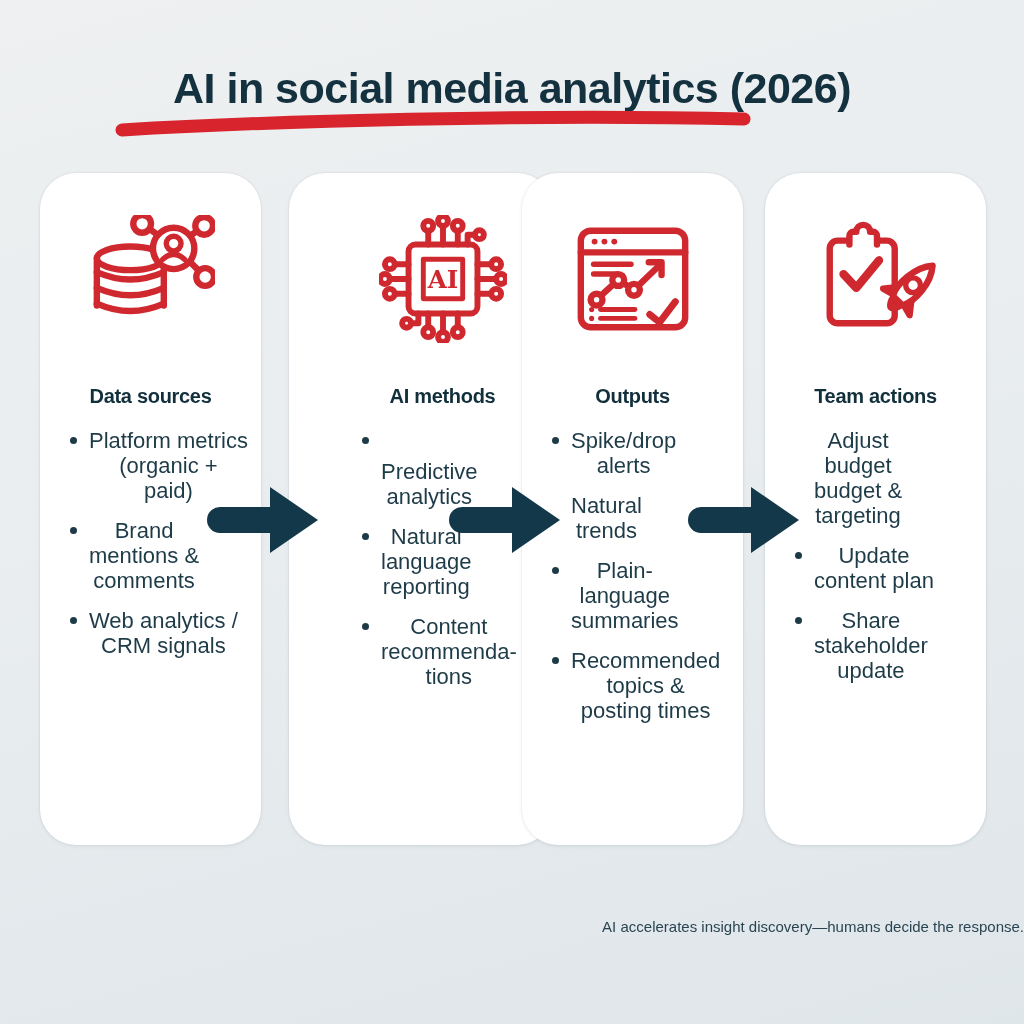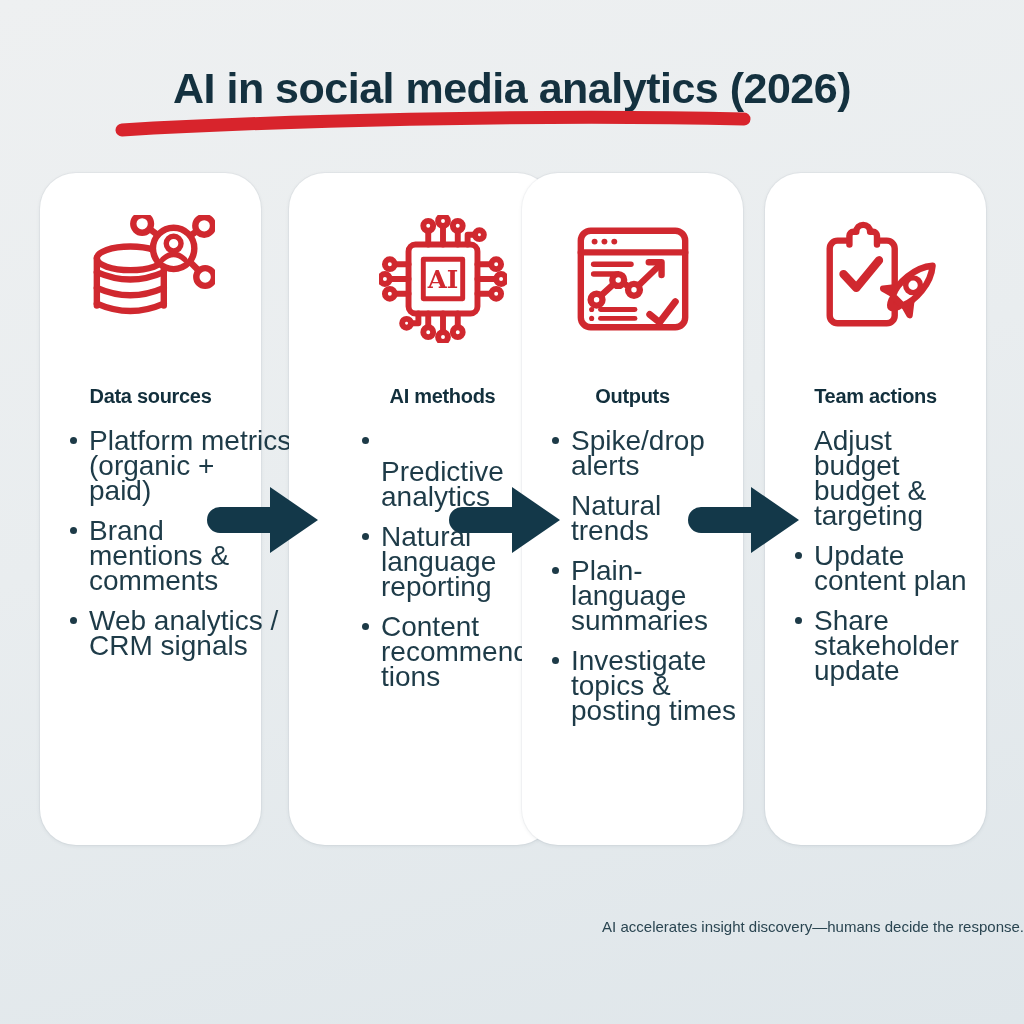--- a/index.html
+++ b/index.html
@@ -19,21 +19,21 @@
   }
   .icon-box{height:132px;margin-top:40px;display:flex;align-items:center;justify-content:center;}
   .card-heading{
     margin:40px 0 0 0;text-align:center;font-size:20px;font-weight:700;
     letter-spacing:-0.3px;color:#122F3C;
   }
   .list{margin-top:20px;padding-left:30px;padding-right:4px;}
   .item{display:flex;margin-bottom:15px;}
   .dot{flex:none;width:7px;height:7px;border-radius:50%;background:#1D3A47;margin-top:9px;margin-right:12px;}
   .dot.hidden{visibility:hidden;}
-  .lines{font-size:28px;line-height:25px;color:#1E3B48;white-space:nowrap;}
+  .lines{font-size:22px;line-height:25px;color:#1E3B48;white-space:nowrap;text-align:center;}
   .arrow{position:absolute;top:481px;width:116px;height:78px;z-index:5;}
   .footer{
     position:absolute;top:918px;left:0;width:100%;text-align:right;
     font-size:15px;color:#2A4551;
   }
 </style>
 </head>
 <body>
 
 <div class="stage">
@@ -203,21 +203,21 @@
             <span class="dot"></span>
             <div class="lines">
               <div>Plain-</div>
               <div>language</div>
               <div>summaries</div>
             </div>
           </div>
           <div class="item">
             <span class="dot"></span>
             <div class="lines">
-              <div>Investigate</div>
+              <div>Recommended</div>
               <div>topics &amp;</div>
               <div>posting times</div>
             </div>
           </div>
         </div>
       </div>
       <div class="card" style="left: 765px;">
         <div class="icon-box">
           <svg width="128" height="128" viewBox="0 0 130 130" fill="none" stroke="#D0282F" stroke-width="6.5" stroke-linecap="round" stroke-linejoin="round">
   <rect x="18" y="26" width="66" height="84" rx="8"></rect>

